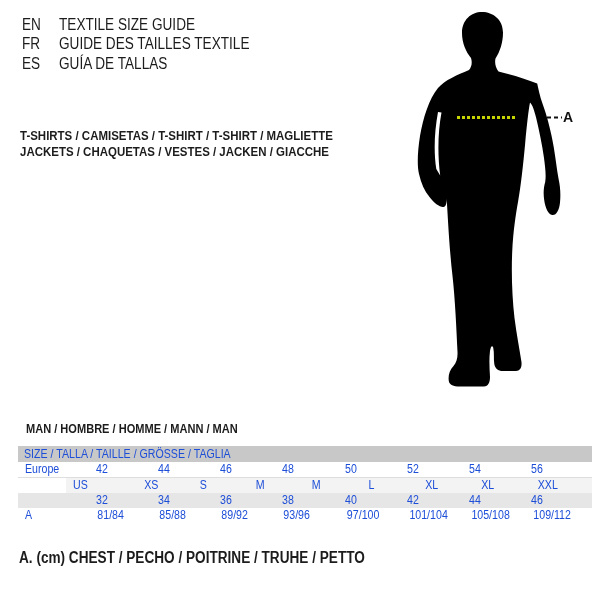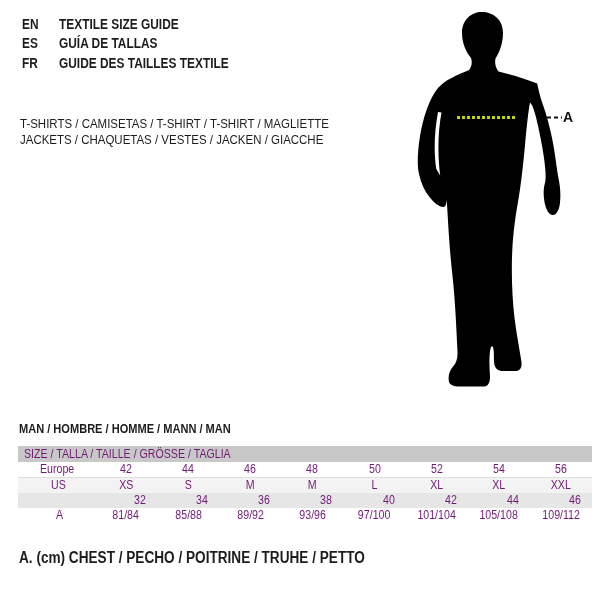--- a/index.html
+++ b/index.html
@@ -12,68 +12,68 @@
     overflow:hidden;
   }
   .page { position:absolute; inset:0; width:600px; height:600px; background:#fff; }
 
   
   .cx { display:inline-block; transform:scaleX(0.85); transform-origin:0 50%; white-space:nowrap; }
   .cx.center { transform-origin:50% 50%; }
 
   
   .lang-list { position:absolute; left:22px; top:15px; }
-  .lang-row { display:flex; height:19.3px; line-height:19.3px; font-size:14px; font-weight:bold; }
+  .lang-row { display:flex; height:19.3px; line-height:19.3px; font-size:16px; font-weight:normal; }
   .lang-row .code { width:37px; }
 
   
-  .categories { position:absolute; left:20px; top:116px; font-size:13.5px; font-weight:normal; }
+  .categories { position:absolute; left:20px; top:128px; font-size:13.5px; font-weight:bold; }
   .categories .cat-line { height:15.5px; line-height:15.5px; }
 
   
   .figure { position:absolute; left:390px; top:0; width:210px; height:400px; }
   .sil-path { fill: var(--silhouette, #000); }
   .chest-dash { stroke: var(--chest-dash, #c6d400); stroke-width:3; stroke-dasharray:3 2; }
   .leader-dash { stroke: var(--leader-dash, #111111); stroke-width:2; stroke-dasharray:4 3; }
   .measure-label { position:absolute; left:563px; top:109px; font-size:14px; font-weight:600; color:#111; }
 
   
-  .section-title { position:absolute; left:19px; top:421px; font-size:13px; font-weight:bold; }
+  .section-title { position:absolute; left:26px; top:421px; font-size:13px; font-weight:bold; }
 
   
-  .size-table { position:absolute; left:18px; top:446px; width:574px; font-size:12.5px; color:#701a75; }
+  .size-table { position:absolute; left:18px; top:446px; width:574px; font-size:12.5px; color:#1d4ed8; }
   .thead { height:16px; line-height:16px; background:var(--table-header-bg, #c8c8c8); padding-left:6px; }
   .trow { display:flex; height:15px; line-height:15px; align-items:center; }
-  .trow .cell { flex:1; text-align:center; }
-  .trow .cell.label { flex:0 0 70px; text-align:center; padding-left:7px; }
+  .trow .cell { flex:1; }
+  .trow .cell.label { flex:0 0 70px; text-align:left; padding-left:7px; }
   .r-white { background:#ffffff; }
-  .r-light { background:var(--row-us-bg, #f3f3f3); }
-  .r-gray  { background:var(--row-num-bg, #e6e6e6);gap:28px; }
+  .r-light { background:var(--row-us-bg, #f3f3f3);margin-left:48px; }
+  .r-gray  { background:var(--row-num-bg, #e6e6e6); }
   .trow.sep { border-bottom:1px solid #dedede; }
 
   
   .footnote { position:absolute; left:19px; top:549px; font-size:16px; font-weight:bold; }
 </style>
 </head>
 <body>
 
 <div class="page">
 
   <div class="lang-list">
     <div class="lang-row">
       <span class="code"><span class="cx">EN</span></span>
       <span class="cx">TEXTILE SIZE GUIDE</span>
     </div>
     <div class="lang-row">
+      <span class="code"><span class="cx">FR</span></span>
+      <span class="cx">GUIDE DES TAILLES TEXTILE</span>
+    </div>
+    <div class="lang-row">
       <span class="code"><span class="cx">ES</span></span>
       <span class="cx">GUÍA DE TALLAS</span>
-    </div>
-    <div class="lang-row">
-      <span class="code"><span class="cx">FR</span></span>
-      <span class="cx">GUIDE DES TAILLES TEXTILE</span>
     </div>
   </div>
 
   <div class="categories">
     <div class="cat-line"><span class="cx">T-SHIRTS / CAMISETAS / T-SHIRT / T-SHIRT / MAGLIETTE</span></div>
     <div class="cat-line"><span class="cx">JACKETS / CHAQUETAS / VESTES / JACKEN / GIACCHE</span></div>
   </div>
 
   <svg class="figure" viewBox="0 0 210 400" xmlns="http://www.w3.org/2000/svg">
     <path class="sil-path" fill-rule="evenodd" d="

